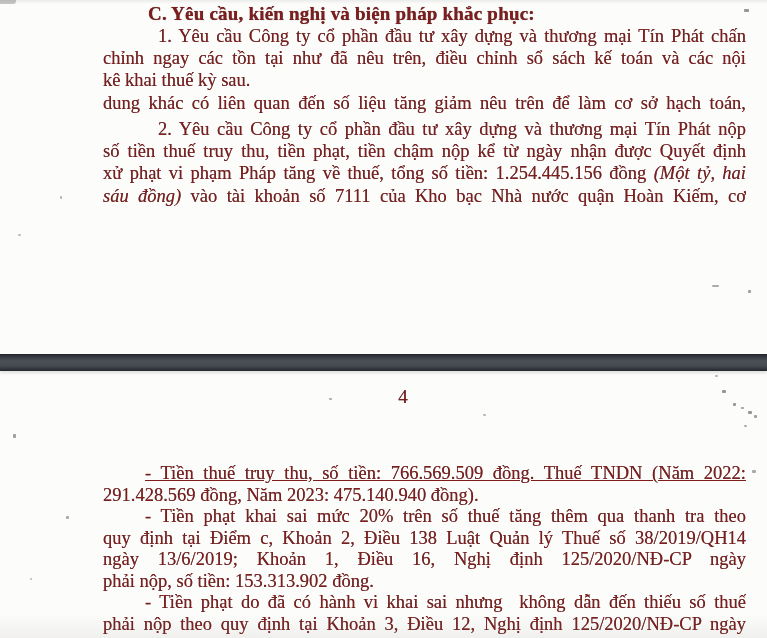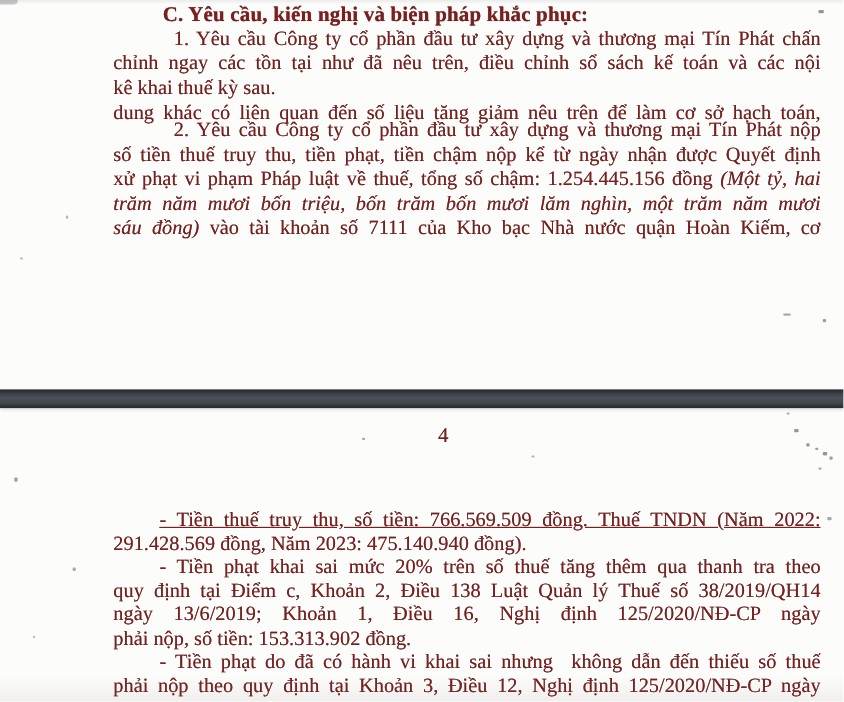--- a/index.html
+++ b/index.html
@@ -58,25 +58,24 @@
 
   <h3 class="heading textcol" style="top:2px">C. Yêu cầu, kiến nghị và biện pháp khắc phục:</h3>
 
   <div id="p1" class="textcol" style="top:25px">
       <div class="tline just" style="padding-left: 55px;"><span>1. Yêu cầu Công ty cổ phần đầu tư xây dựng và thương mại Tín Phát chấn</span></div>
       <div class="tline just"><span>chỉnh ngay các tồn tại như đã nêu trên, điều chỉnh sổ sách kế toán và các nội</span></div>
       <div class="tline"><span>kê khai thuế kỳ sau.</span></div>
       <div class="tline just"><span>dung khác có liên quan đến số liệu tăng giảm nêu trên để làm cơ sở hạch toán,</span></div>
     </div>
 
-  <div id="p2" class="textcol" style="top:108px">
+  <div id="p2" class="textcol" style="top:118px">
       <div class="tline just" style="padding-left: 55px;"><span>2. Yêu cầu Công ty cổ phần đầu tư xây dựng và thương mại Tín Phát nộp</span></div>
       <div class="tline just"><span>số tiền thuế truy thu, tiền phạt, tiền chậm nộp kể từ ngày nhận được Quyết định</span></div>
-      <div class="tline just"><span>xử phạt vi phạm Pháp luật về thuế, tổng số chậm: 1.254.445.156 đồng </span><span class="it">(Một tỷ, hai</span></div>
-      <div class="tline just"><span class="it">trăm năm mươi bốn triệu, bốn trăm bốn mươi lăm nghìn, một trăm năm mươi</span></div>
+      <div class="tline just"><span>xử phạt vi phạm Pháp tăng về thuế, tổng số tiền: 1.254.445.156 đồng </span><span class="it">(Một tỷ, hai</span></div>
       <div class="tline just"><span class="it">sáu đồng)</span><span> vào tài khoản số 7111 của Kho bạc Nhà nước quận Hoàn Kiếm, cơ</span></div>
     </div>
 
   <div class="page-separator"></div>
 
   <div class="page-number">4</div>
 
   <div id="lower" class="textcol lower-block" style="top:463px">
       <div class="tline just" style="padding-left: 42px; text-decoration: underline;"><span>- Tiền thuế truy thu, số tiền: 766.569.509 đồng. Thuế TNDN (Năm 2022:</span></div>
       <div class="tline"><span>291.428.569 đồng, Năm 2023: 475.140.940 đồng).</span></div>

